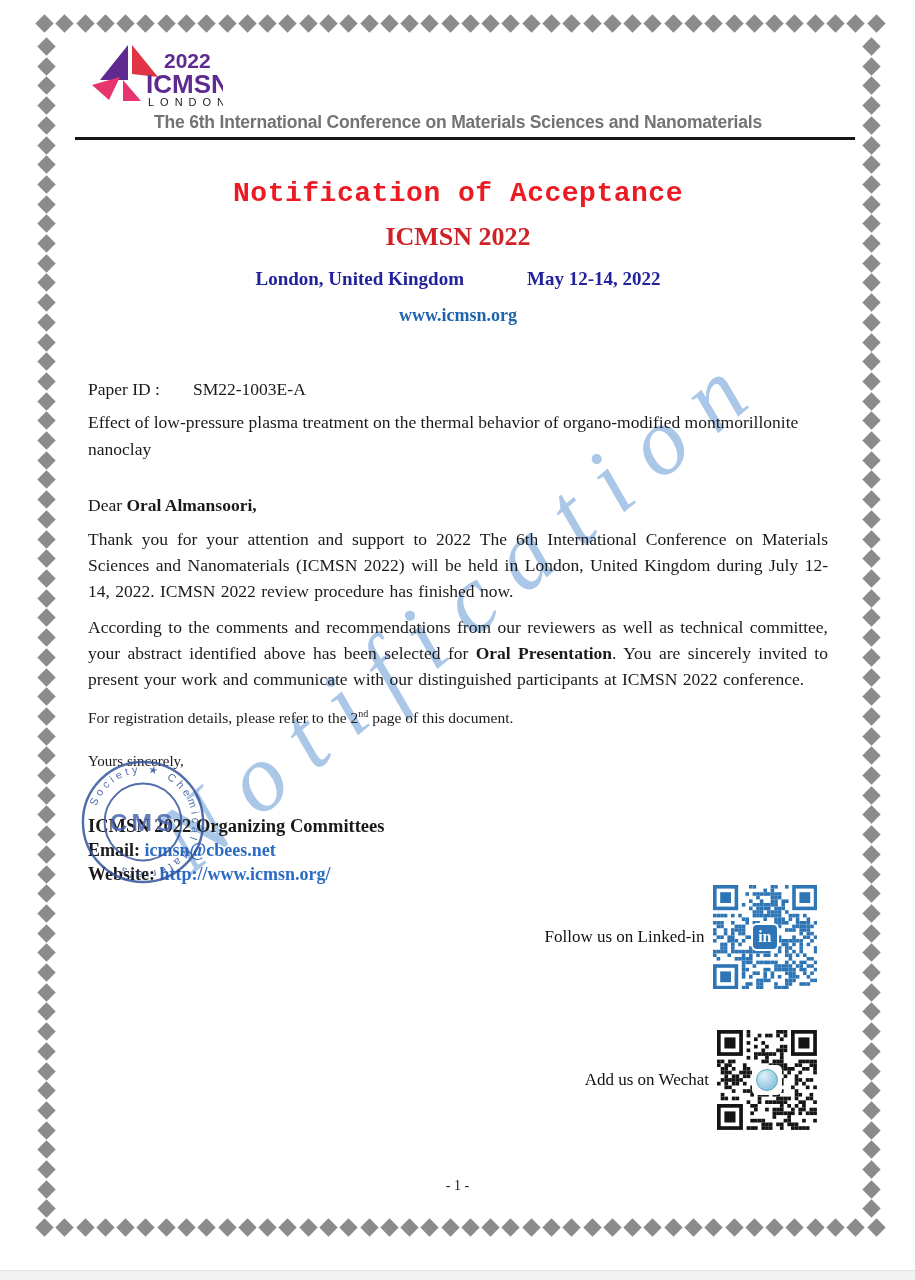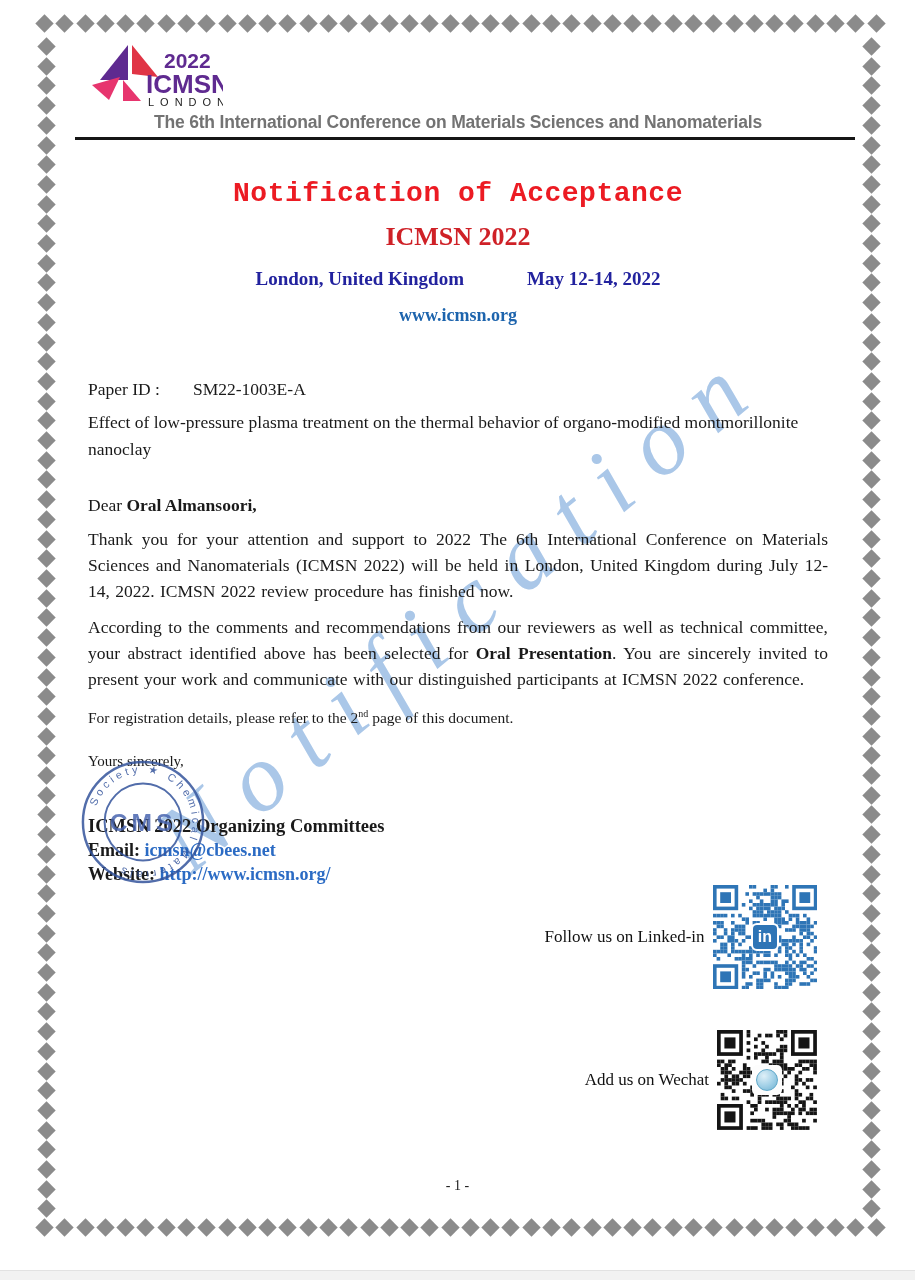--- a/index.html
+++ b/index.html
@@ -62,21 +62,21 @@
   .stamp{position:absolute;left:78px;top:757px;width:130px;height:130px;z-index:2;opacity:0.85;pointer-events:none;}
   
   .social-row{position:absolute;left:88px;right:98px;display:flex;justify-content:flex-end;align-items:center;gap:8px;z-index:1;}
   .row-linkedin{top:885px;}
   .row-wechat{top:1030px;}
   .social-label{font-size:17px;color:#111;}
   .qr-box{position:relative;flex-shrink:0;}
   .qr-center{position:absolute;left:50%;top:50%;transform:translate(-50%,-50%);}
   .in-badge{
     width:28px;height:28px;background:var(--linkedin-blue);border:2px solid #fff;border-radius:6px;
-    color:#fff;font-family:Liberation Sans, sans-serif;font-weight:bold;font-size:16px;
+    color:#fff;font-family:Liberation Serif, serif;font-weight:bold;font-size:16px;
     display:flex;align-items:center;justify-content:center;box-sizing:border-box;
   }
   .wc-badge{
     width:30px;height:30px;background:#fdfdfd;border-radius:5px;
     display:flex;align-items:center;justify-content:center;
   }
   .wc-globe{
     width:22px;height:22px;border-radius:50%;
     background:radial-gradient(circle at 35% 30%, #dff0f8 0%, #9fcfe6 55%, #6fb0cf 100%);
     border:1px solid #5fa8c9;box-sizing:border-box;

